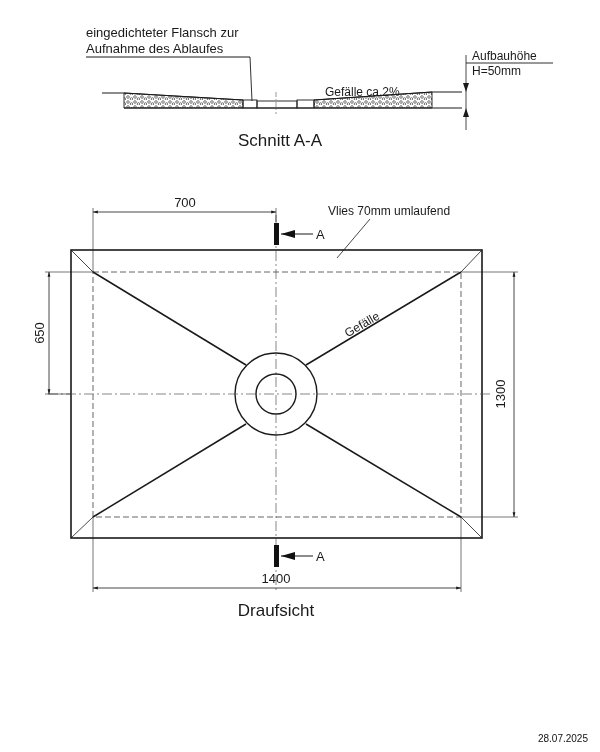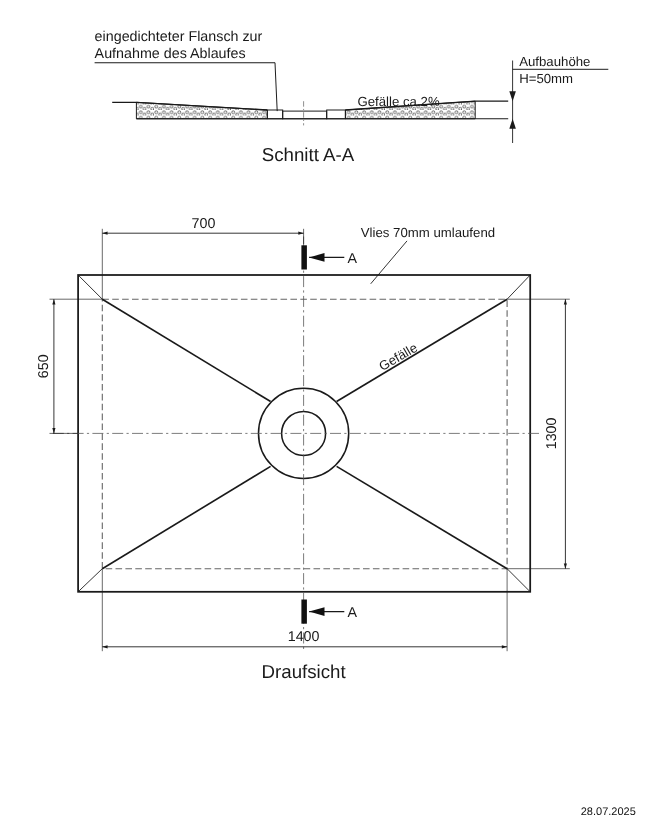--- a/index.html
+++ b/index.html
@@ -1,19 +1,19 @@
 <!DOCTYPE html>
 <html><head>
   <meta charset="utf-8">
   <style>
     html, body { margin: 0; padding: 0; background: #ffffff; }
     body { width: 600px; height: 752px; position: relative; overflow: hidden; font-family: "Liberation Sans", sans-serif; }
     svg { position: absolute; left: 0; top: 0; }
     .lbl { font-family: "Liberation Sans", sans-serif; fill: #1a1a1a; }
-    .date { position: absolute; right: 22px; bottom: 8px; font-size: 10px; color: #111; font-family: "Liberation Sans", sans-serif; }
+    .date { position: absolute; right: 12px; bottom: 8px; font-size: 10px; color: #111; font-family: "Liberation Sans", sans-serif; }
   </style>
 </head>
 <body>
 
 <svg width="600" height="752" viewBox="0 0 600 752" xmlns="http://www.w3.org/2000/svg">
   <defs>
     <pattern id="gravel" width="7" height="5" patternUnits="userSpaceOnUse">
       <circle cx="2" cy="2" r="1.3" fill="none" stroke="#222" stroke-width="0.6"></circle>
       <circle cx="5.5" cy="4" r="1.3" fill="none" stroke="#222" stroke-width="0.6"></circle>
     </pattern>

